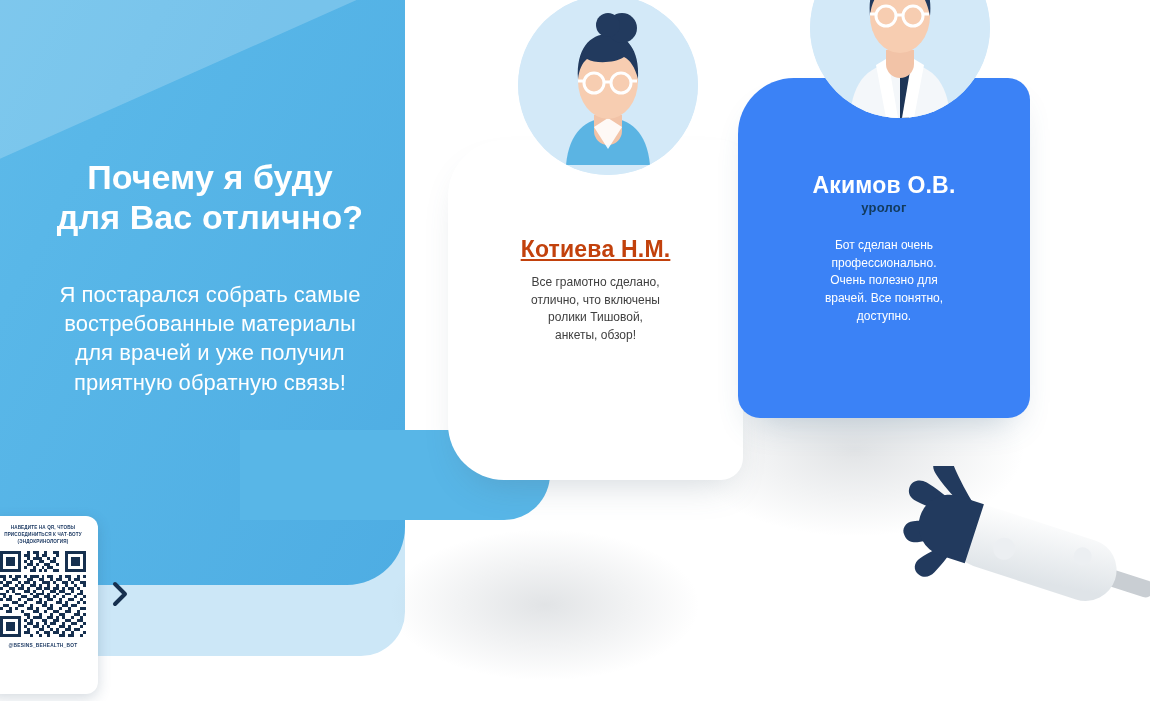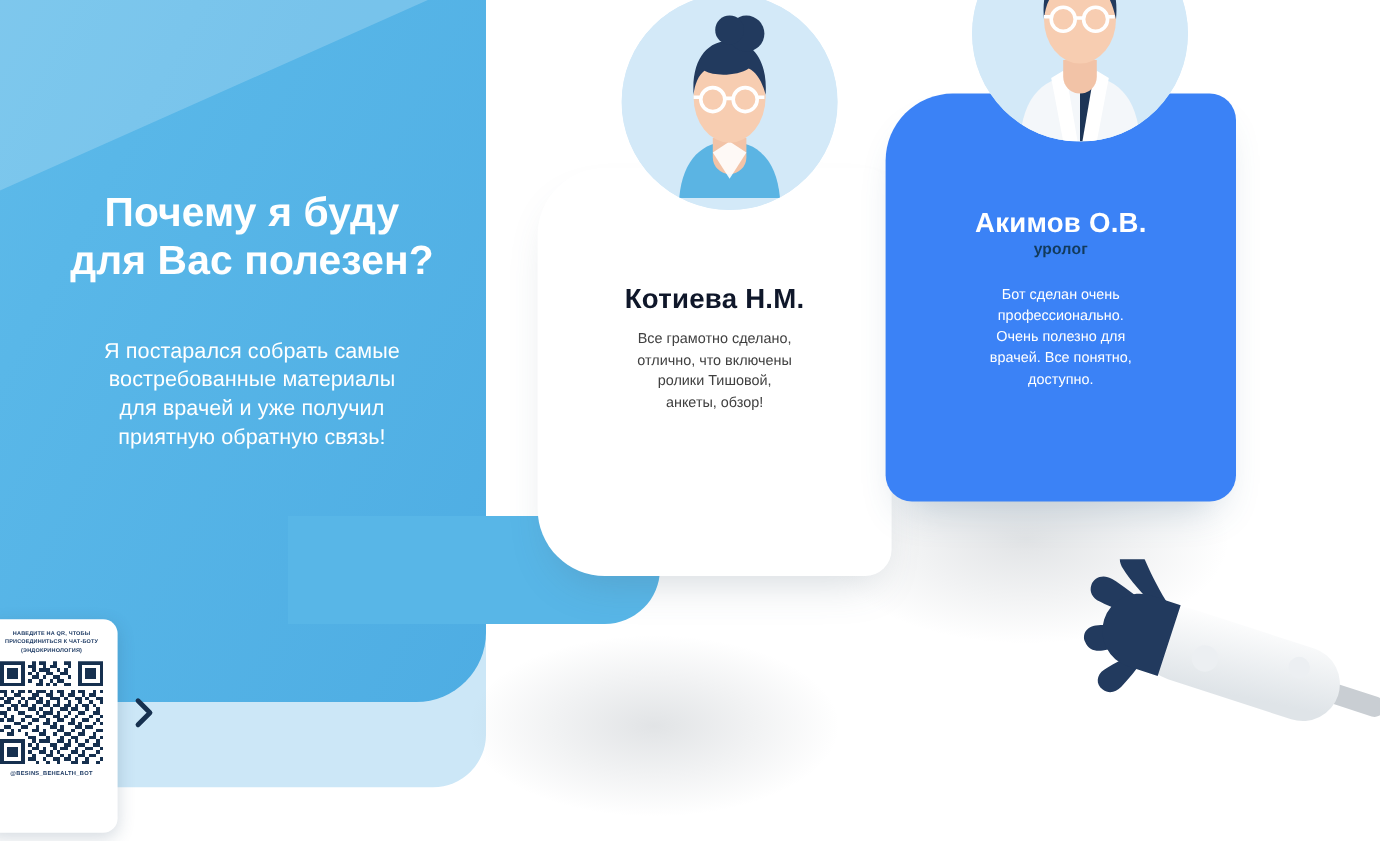--- a/index.html
+++ b/index.html
@@ -100,41 +100,41 @@
     font-size:23px;font-weight:bold;letter-spacing:.2px;
     margin:0 0 4px;line-height:1.15;
   }
   .c-role{
     font-size:13px;font-weight:bold;letter-spacing:.2px;
     margin:0 0 26px;
   }
   .c-quote{
     font-size:12px;line-height:1.46;font-weight:400;
   }
-  .card-white .c-name{color:#0f172a;}
+  .card-white .c-name{color:#c2410c;text-decoration:underline;}
   .card-white .c-role{color:#b9c3ce;}
   .card-white .c-quote{color:#404040;}
   .card-blue .c-name{color:#ffffff;}
   .card-blue .c-role{color:#123a5c;}
   .card-blue .c-quote{color:#ffffff;}
   .card-blue .c-name{margin-bottom:2px;}
   .card-blue .c-role{margin-bottom:22px;}
 
   
   .headline-wrap{
     position:absolute;left:0;top:158px;width:420px;
     z-index:5;text-align:center;color:#ffffff;
   }
   .headline{
     font-size:34px;font-weight:bold;line-height:1.17;
     margin:0 0 42px;letter-spacing:.1px;
     white-space:pre-line;
   }
   .subhead{
-    font-size:18px;font-weight:400;line-height:1.34;
+    font-size:22px;font-weight:400;line-height:1.34;
     margin:6px;letter-spacing:.05px;
     white-space:pre-line;
   }
 
   
   .qr-card{
     position:absolute;left:-12px;top:516px;
     width:110px;height:178px;
     background:#ffffff;
     border-radius:12px;
@@ -175,21 +175,21 @@
   <div class="panel-light-blue"></div>
   <div class="panel-blue"></div>
   <div class="panel-blue-wing"></div>
   <div class="panel-blue-sheen"></div>
 
   <div class="soft-shadow shadow-a"></div>
   <div class="soft-shadow shadow-b"></div>
 
   <div class="headline-wrap">
     <h1 class="headline">Почему я буду
-для Вас полезен?</h1>
+для Вас отлично?</h1>
     <p class="subhead">Я постарался собрать самые
 востребованные материалы
 для врачей и уже получил
 приятную обратную связь!</p>
   </div>
 
   <div class="avatar avatar-f">
     <svg viewBox="0 0 180 180" xmlns="http://www.w3.org/2000/svg">
       <circle cx="90" cy="90" r="90" fill="#d3e9f8"></circle>
       <path d="M48 170c3-33 20-47 42-47s39 14 42 47z" fill="#5bb4e3"></path>

